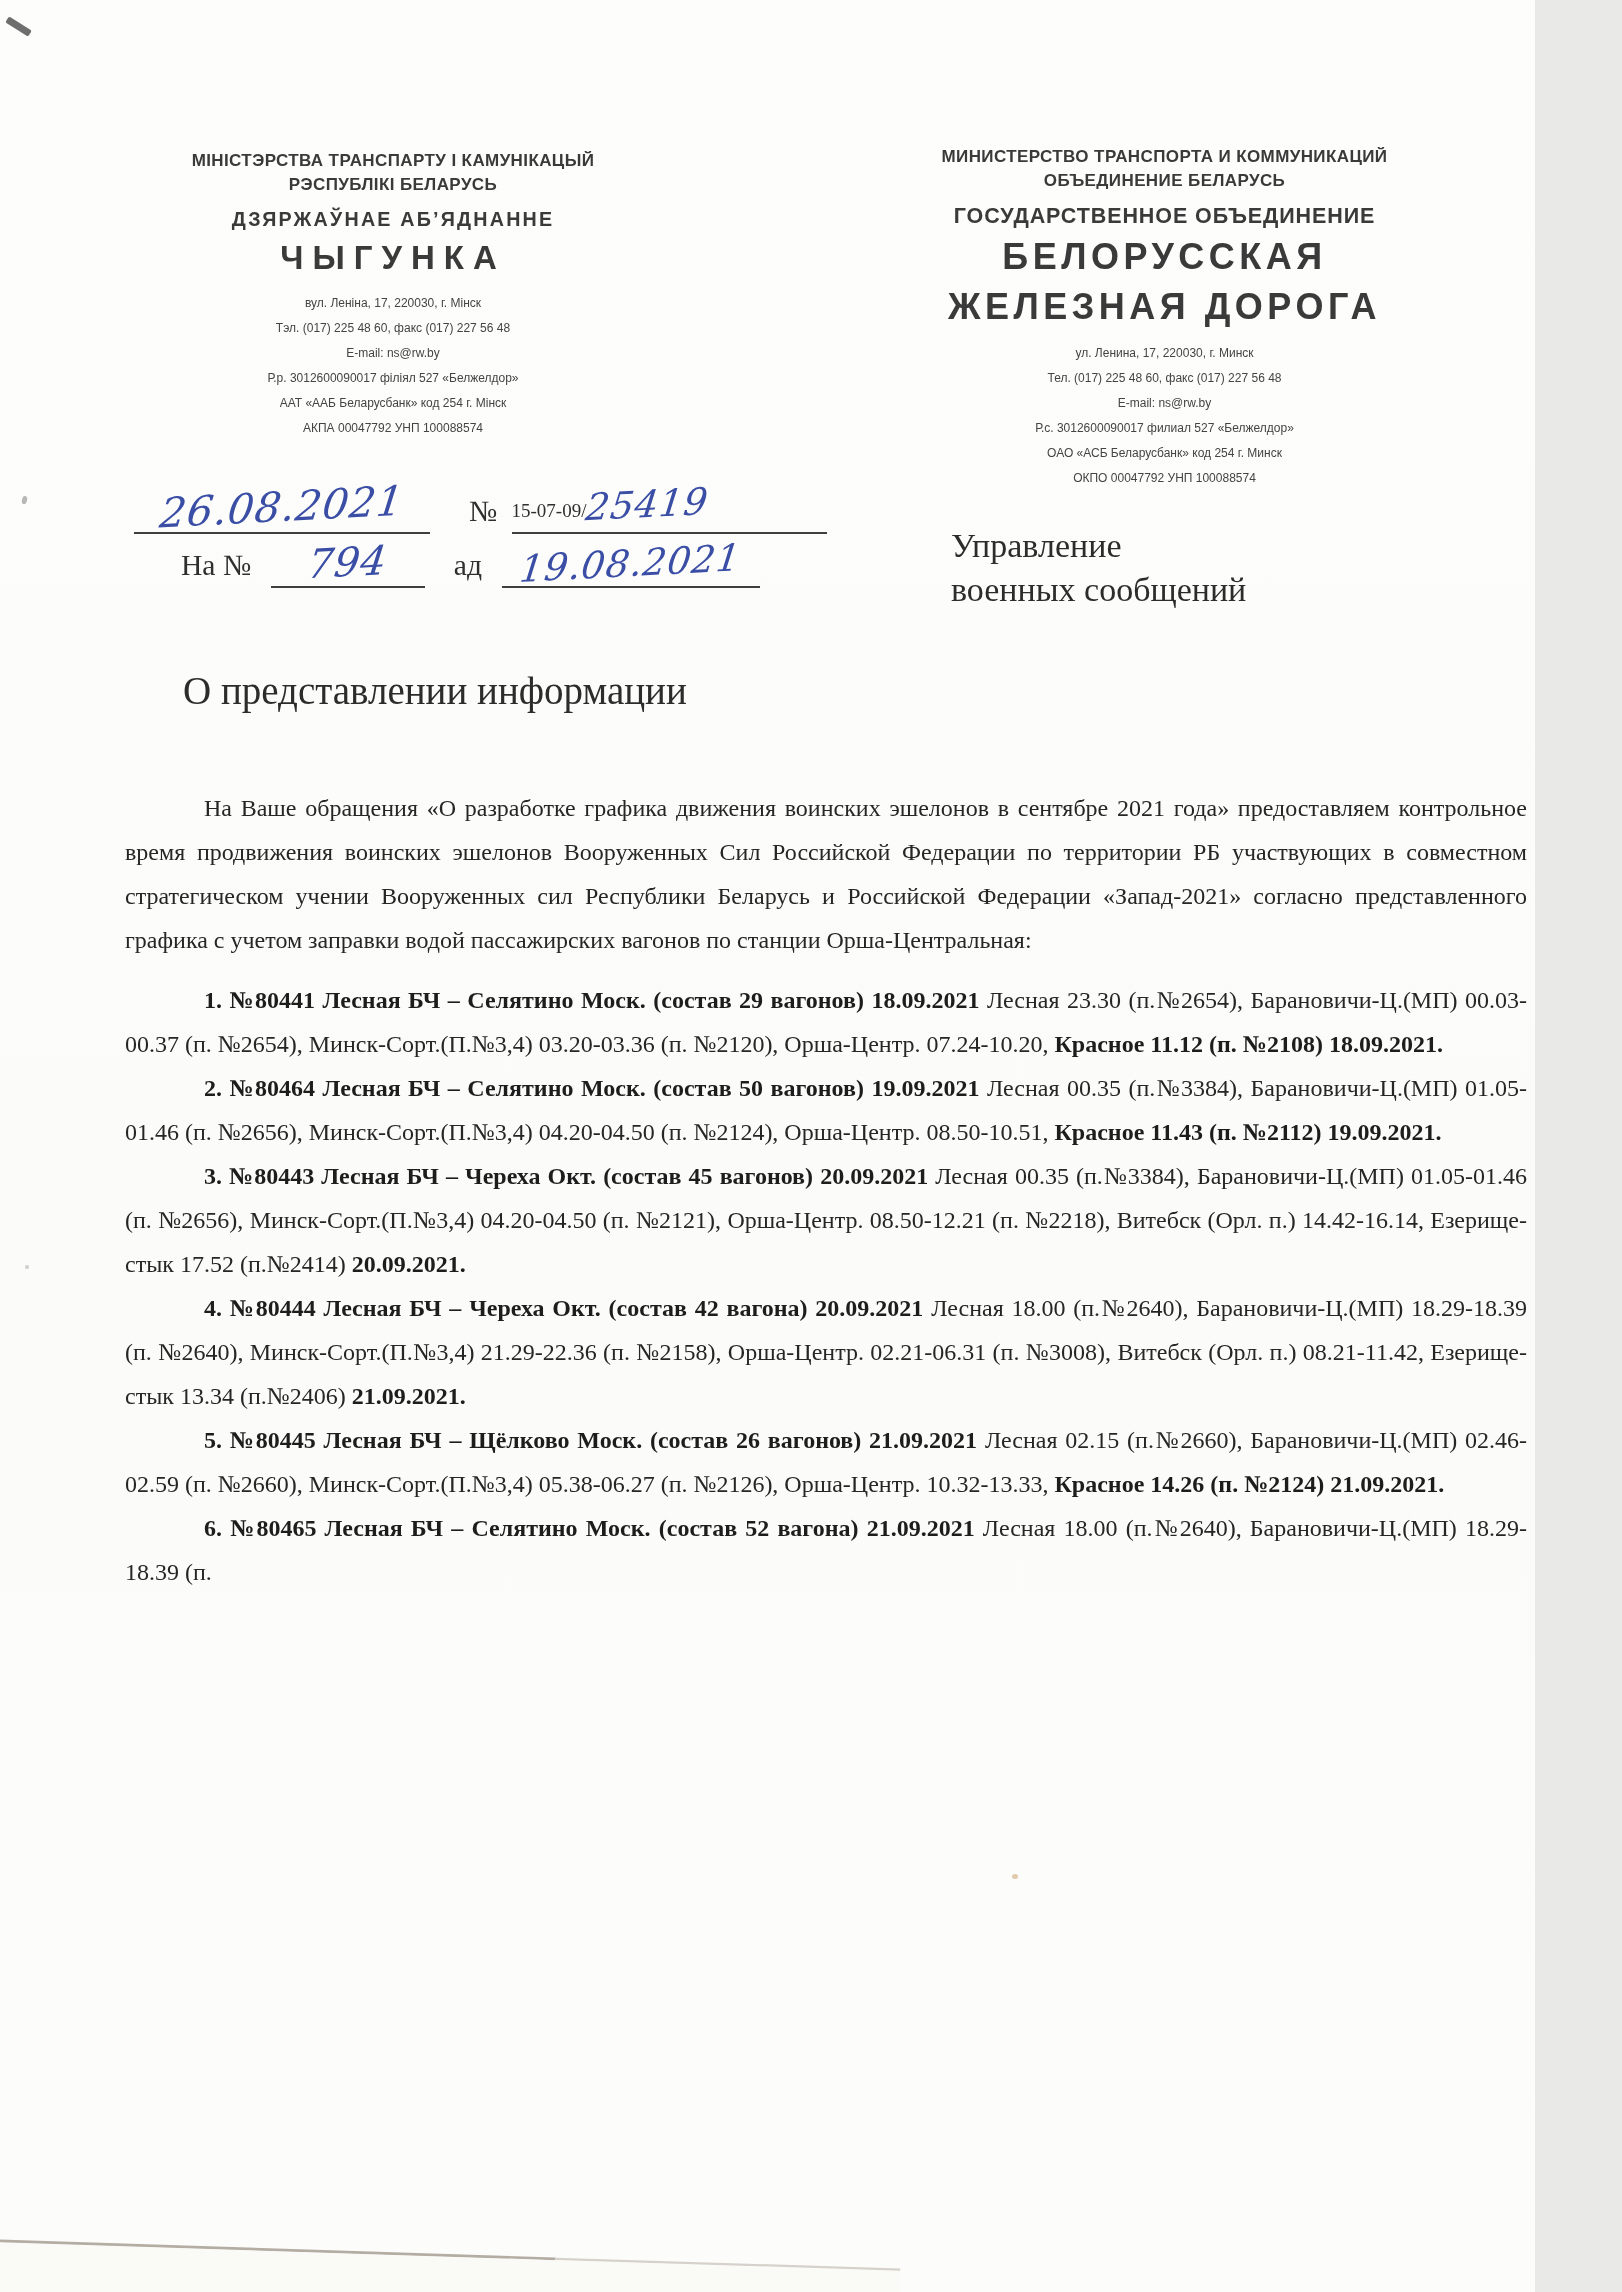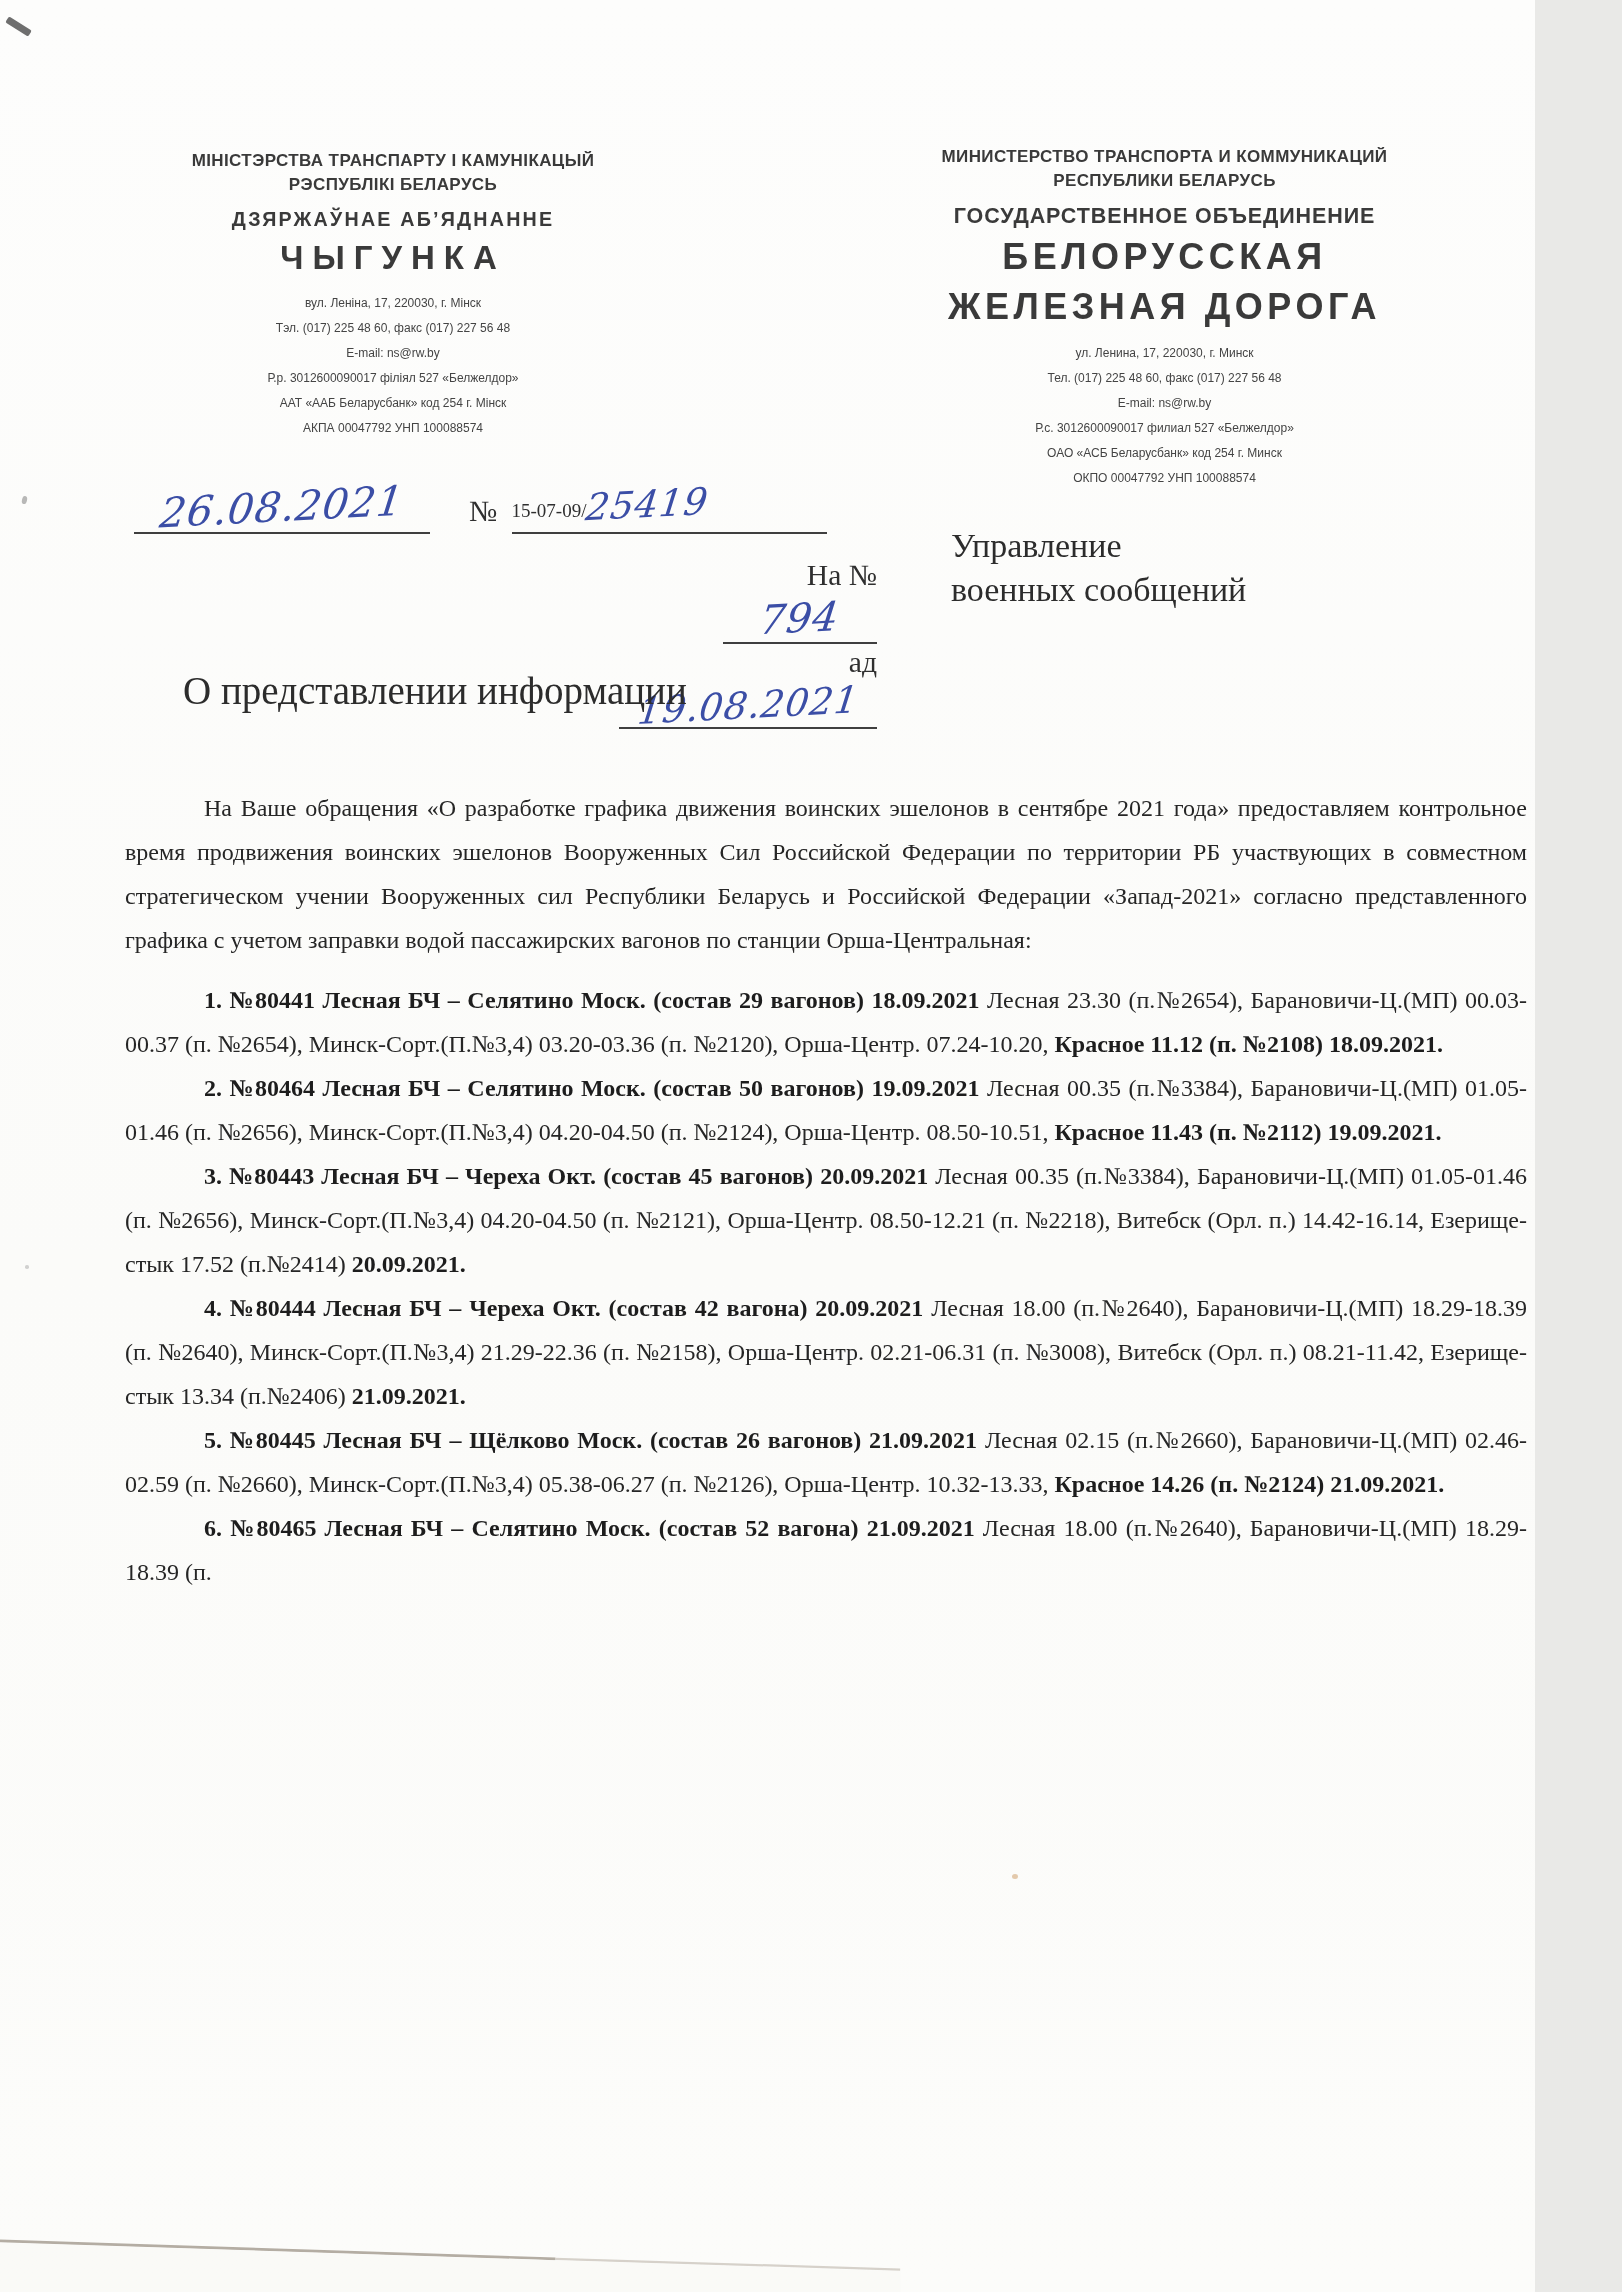--- a/index.html
+++ b/index.html
@@ -17,21 +17,21 @@
   .lh-right{left:896px;top:145px;width:537px;}
   .lh-small{font-size:17px;font-weight:bold;line-height:24px;letter-spacing:0.4px;}
   .lh-orgtype-l{font-size:19.7px;font-weight:bold;letter-spacing:2.2px;margin-top:10.7px;}
   .lh-orgtype-r{font-size:21.5px;font-weight:bold;letter-spacing:0.9px;margin-top:10.7px;}
   .lh-big-l{font-size:33px;font-weight:bold;letter-spacing:9px;line-height:43px;margin-top:5.4px;}
   .lh-big-r{font-size:36px;font-weight:bold;letter-spacing:4.5px;line-height:45px;margin-top:5.4px;}
   .lh-addr{font-size:12px;line-height:25px;margin-top:11.6px;font-weight:normal;color:#444;}
   
   .ref{position:absolute;left:134px;top:485px;width:743px;color:#2f2f2f;}
   .ref-line{display:flex;align-items:flex-end;}
-  .ref-line2{margin-top:23px;padding-left:47px;flex-direction:column;}
+  .ref-line2{margin-top:7px;padding-left:47px;}
   .u{border-bottom:2.2px solid #3f3f3f;}
   .typed{font-size:29.6px;line-height:36px;}
   .hw{
     color:#3b4ea6;
     display:inline-block;
     transform:rotate(-3deg) skewX(-10deg);
     letter-spacing:0.9px;
     font-style:italic;
     font-family:"DejaVu Serif",serif;
   }
@@ -85,21 +85,21 @@
       <div>Тэл. (017) 225 48 60, факс (017) 227 56 48</div>
       <div>E-mail: ns@rw.by</div>
       <div>Р.р. 3012600090017 філіял 527 «Белжелдор»</div>
       <div>ААТ «ААБ Беларусбанк» код 254 г. Мінск</div>
       <div>АКПА 00047792  УНП 100088574</div>
     </div>
   </div>
 
   <div class="lh lh-right">
     <div class="lh-small">МИНИСТЕРСТВО ТРАНСПОРТА И КОММУНИКАЦИЙ</div>
-    <div class="lh-small">РЕСПУБЛИКИ БЕЛАРУСЬ</div>
+    <div class="lh-small">ОБЪЕДИНЕНИЕ БЕЛАРУСЬ</div>
     <div class="lh-orgtype-r">ГОСУДАРСТВЕННОЕ ОБЪЕДИНЕНИЕ</div>
     <div class="lh-big-r">БЕЛОРУССКАЯ</div>
     <div class="lh-big-r">ЖЕЛЕЗНАЯ ДОРОГА</div>
     <div class="lh-addr">
       <div>ул. Ленина, 17, 220030, г. Минск</div>
       <div>Тел. (017) 225 48 60, факс (017) 227 56 48</div>
       <div>E-mail: ns@rw.by</div>
       <div>Р.с. 3012600090017 филиал 527 «Белжелдор»</div>
       <div>ОАО «АСБ Беларусбанк» код 254 г. Минск</div>
       <div>ОКПО 00047792  УНП 100088574</div>

